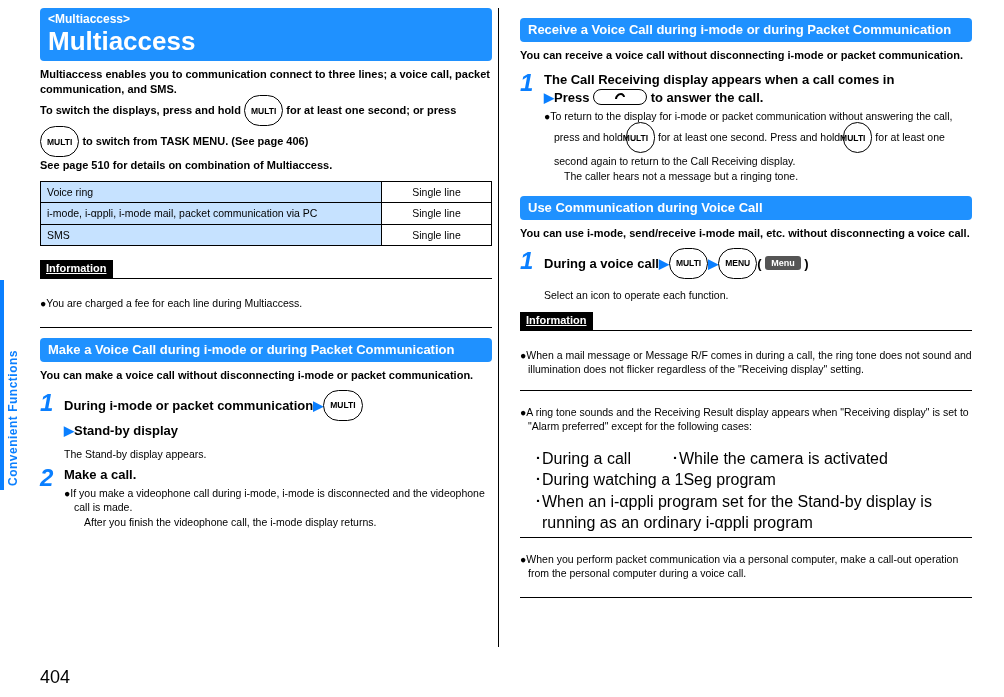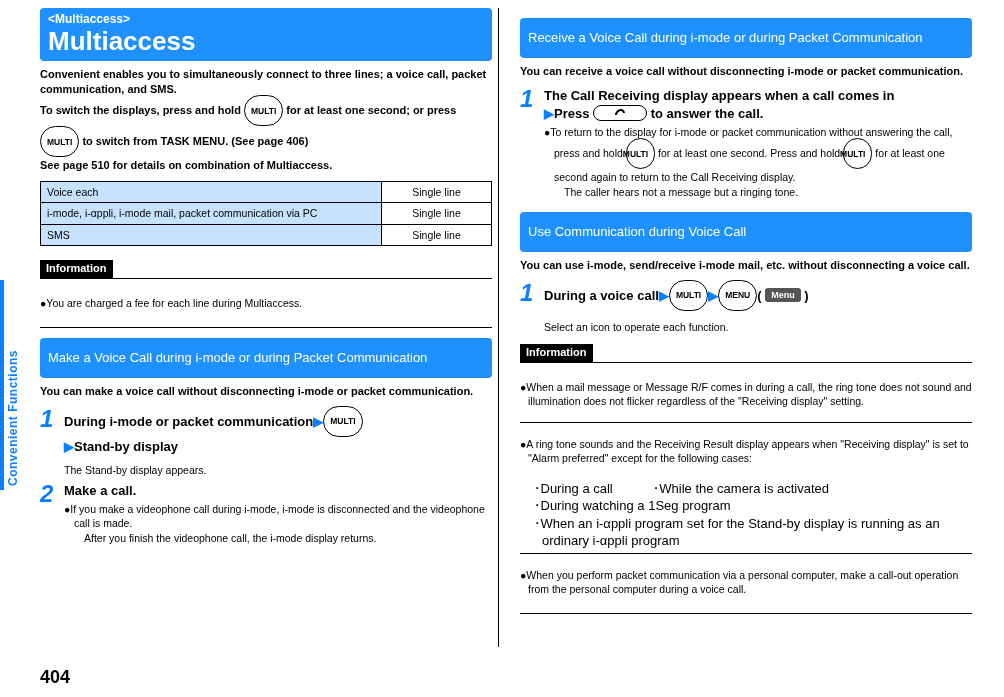--- a/index.html
+++ b/index.html
@@ -66,22 +66,22 @@
   }
   .blue-box .title {
     font-size: 26px;
     font-weight: bold;
     line-height: 1.1;
   }
   .section-title {
     background: #1f91ff;
     color: #fff;
     border-radius: 4px;
-    padding: 12px 8px;
-    font-weight: normal;
+    padding: 4px 8px;
+    font-weight: bold;
     font-size: 13px;
     margin: 10px 0 6px;
     line-height: 1.25;
   }
   .intro { font-weight: bold; margin: 0 0 8px; font-size: 11px; line-height: 1.35; }
   table.lines {
     width: 100%;
     border-collapse: collapse;
     font-size: 10.5px;
     margin: 6px 0;
@@ -95,20 +95,21 @@
   }
   table.lines td:last-child { text-align: center; width: 110px; background:#fff;margin-top:20px; }
   .info-label {
     display:inline-block;
     background:#000;
     color:#fff;
     padding: 1px 6px 2px;
     font-size: 11px;
     font-weight: bold;
     margin-top: 8px;
+    text-decoration: underline;
   }
   .info-box {
     border-top: 1px solid #000;
     border-bottom: 1px solid #000;
     padding: 3px 0;
     font-size: 10.5px;
   }
   .info-box .item { padding-left: 8px; text-indent: -8px; margin: 14px 0; }
   .step {
     display: flex;
@@ -168,28 +169,28 @@
     padding:1px 6px;
     border-radius:3px;
     font-size:9px;
     font-weight:bold;
     vertical-align:middle;
     position:relative;
     top:-1px;
   }
   .bullet { padding-left: 10px; text-indent: -10px; font-size:10.5px; margin:3px 0; }
   .bullet .indent { padding-left: 10px; display:block; text-indent:0; }
-  .sublist { padding-left: 14px; font-size:13px; }
+  .sublist { padding-left: 14px; font-size:16px; }
   .sublist .row { display:flex; gap:40px; }
   .pagenum {
     position:absolute;
     left:40px;
     bottom:8px;
     font-size:18px;
-    font-weight:bold;
+    font-weight:normal;
   }
 </style>
 </head>
 <body>
 
 <div class="side-tab">
   <div class="bar"></div>
   <div class="label">Convenient Functions</div>
 </div>
 
@@ -197,29 +198,29 @@
 
 <div class="cols">
 
   <div class="col">
     <div class="blue-box">
       <div class="sup">&lt;Multiaccess&gt;</div>
       <div class="title">Multiaccess</div>
     </div>
 
     <div class="intro">
-      <span>Convenient enables you to simultaneously connect to three lines; a voice call, packet communication, and SMS.</span><br>
+      <span>Multiaccess enables you to communication connect to three lines; a voice call, packet communication, and SMS.</span><br>
       <span>To switch the displays, press and hold </span><span class="chip">MULTI</span><span> for at least one second; or press </span><span class="chip">MULTI</span><span> to switch from TASK MENU. (See page 406)</span><br>
       <span>See page 510 for details on combination of Multiaccess.</span>
     </div>
 
     <table class="lines">
       <tbody>
           <tr>
-        <td>Voice each</td>
+        <td>Voice ring</td>
         <td>Single line</td>
       </tr>
       <tr>
         <td>i-mode, i-αppli, i-mode mail, packet communication via PC</td>
         <td>Single line</td>
       </tr>
       <tr>
         <td>SMS</td>
         <td>Single line</td>
       </tr>

